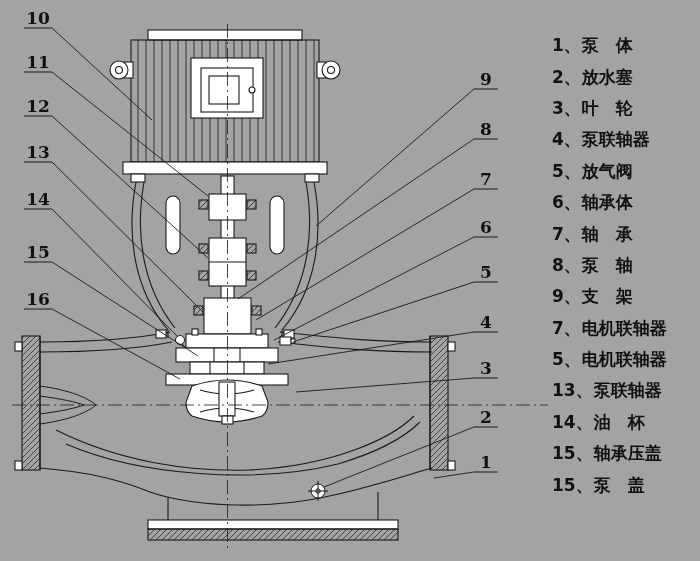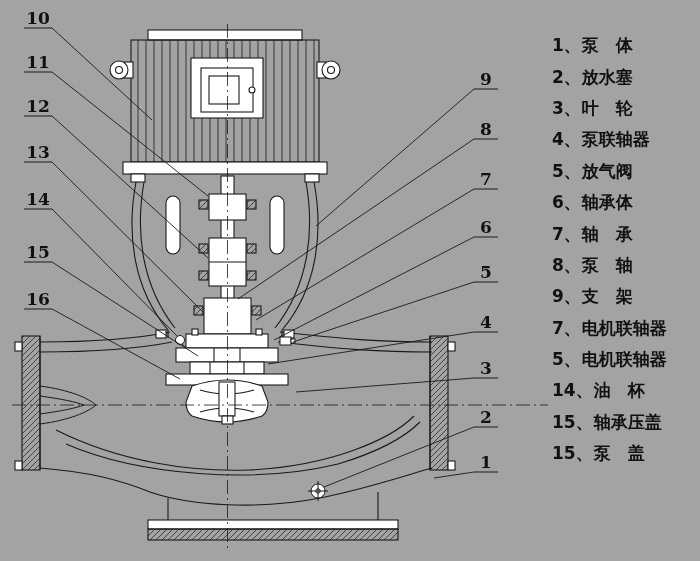--- a/index.html
+++ b/index.html
@@ -265,20 +265,24 @@
       </div>
     <div class="row">
         <span class="num">7、</span>
         <span>电机联轴器</span>
       </div>
     <div class="row">
         <span class="num">5、</span>
         <span>电机联轴器</span>
       </div>
     <div class="row">
+        <span class="num">13、</span>
+        <span>泵联轴器</span>
+      </div>
+    <div class="row">
         <span class="num">14、</span>
         <span>油　杯</span>
       </div>
     <div class="row">
         <span class="num">15、</span>
         <span>轴承压盖</span>
       </div>
     <div class="row">
         <span class="num">15、</span>
         <span>泵　盖</span>

